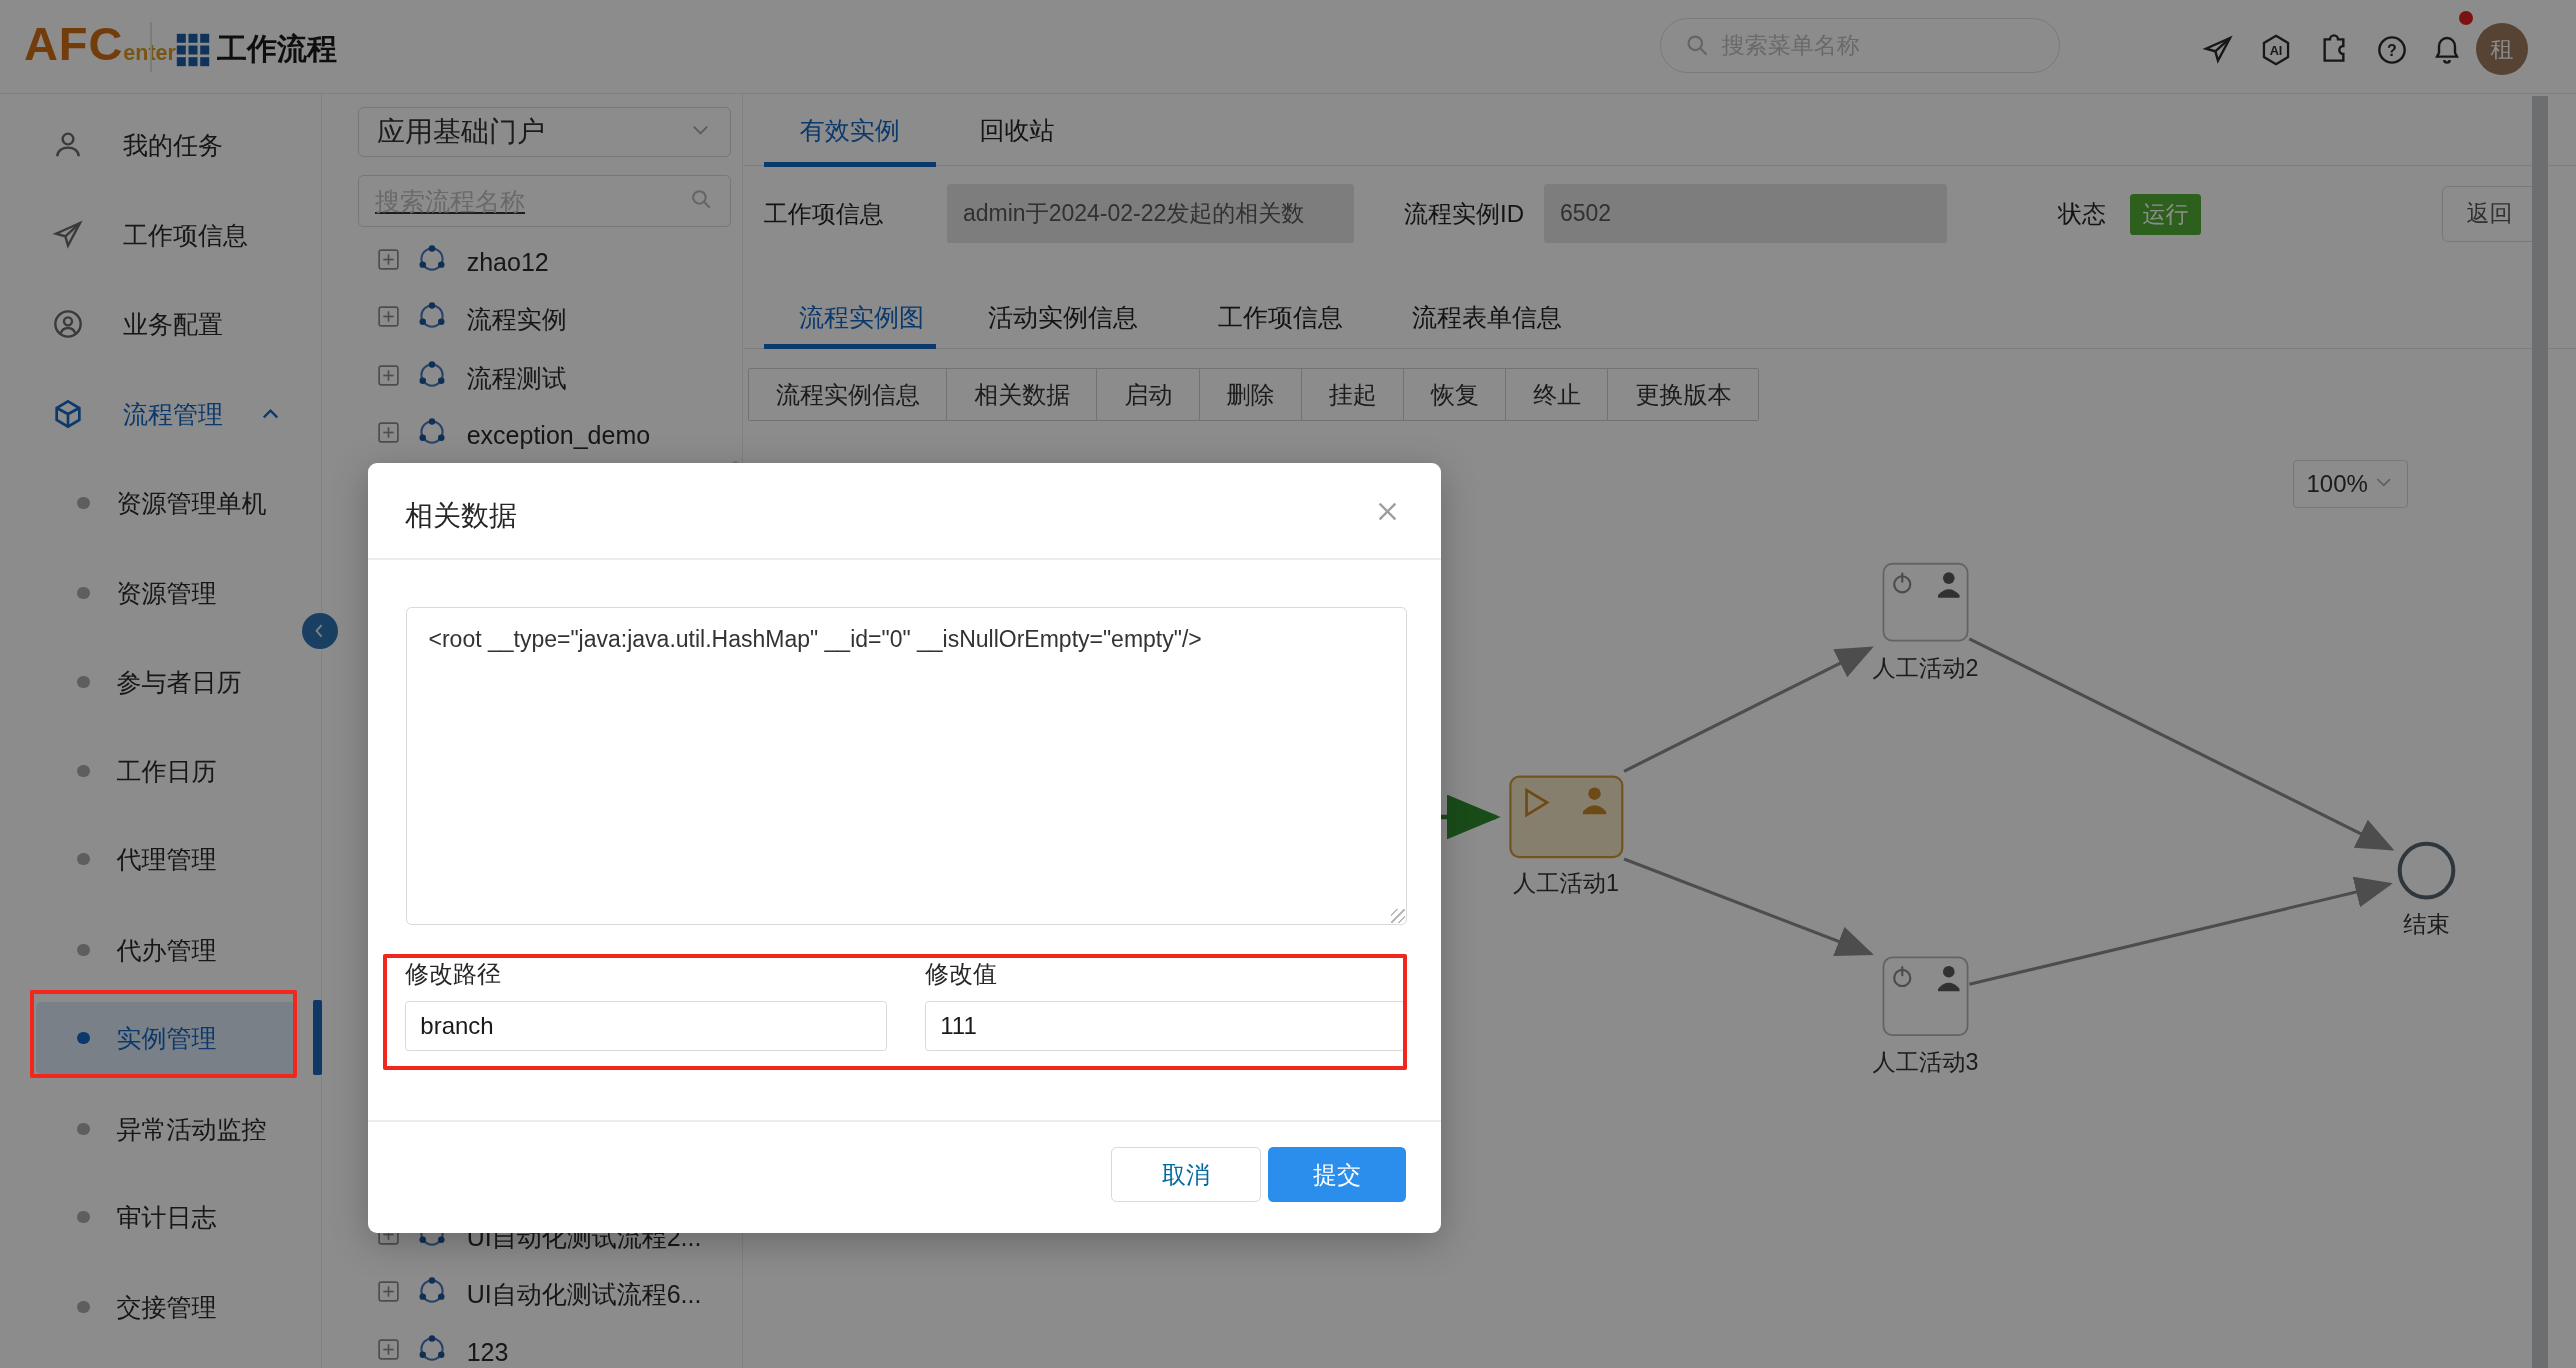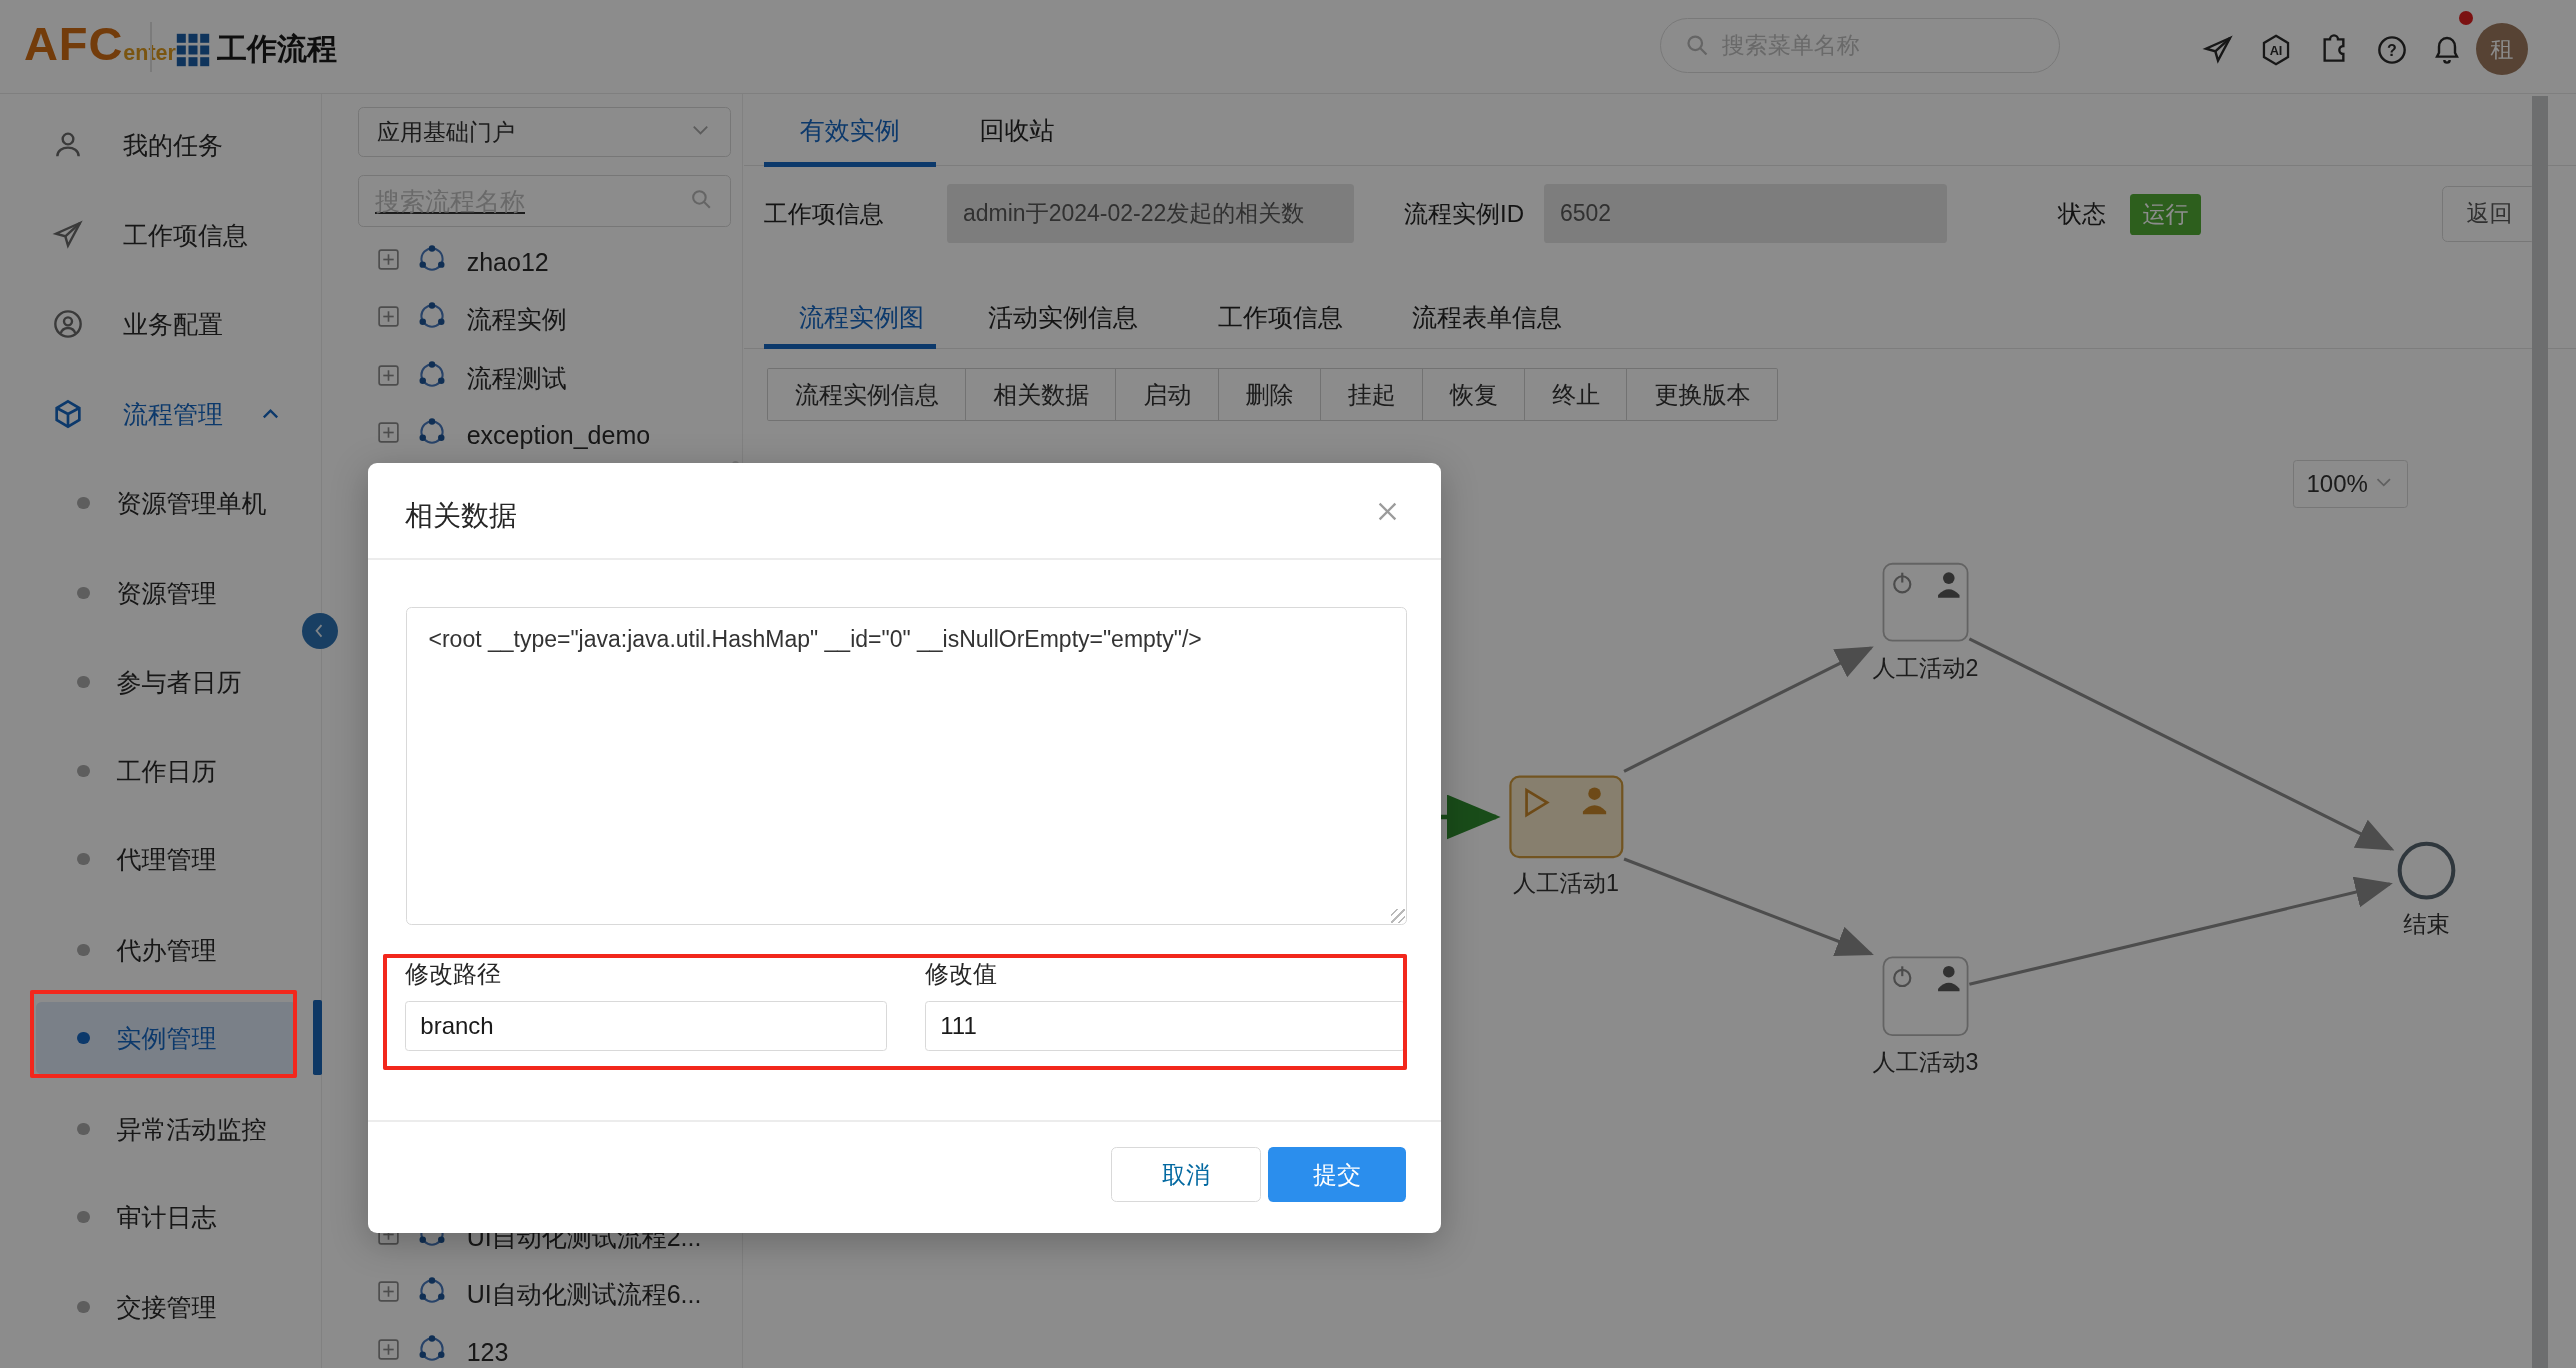--- a/index.html
+++ b/index.html
@@ -38,21 +38,21 @@
   .sub-item.selected .dot { background:#1768c4; }
   #selected-bg { position:absolute; left:36px; top:908px; width:261px; height:72px; background:#dfe9f7; border-radius:5.4px; }
   #selected-bar { position:absolute; left:313px; top:906px; width:9px; height:75px; background:#1a66b8; border-radius:1.8px; }
   #collapse-btn { position:absolute; left:302px; top:613px; width:36px; height:36px; border-radius:50%;
                   background:#2e74b5; z-index:2; display:flex; align-items:center; justify-content:center; }
 
   
   #treepanel { position:absolute; left:324px; top:94px; width:419px; height:1274px; background:#fff;
                border-right:1.8px solid #ebebeb; }
   #portal-select { position:absolute; left:34px; top:13.4px; width:373px; height:50px; border:1.8px solid #d9d9d9;
-                   border-radius:5.4px; display:flex; align-items:center; padding:4px 18px; font-size:23px; color:#333; background:#fff; }
+                   border-radius:5.4px; display:flex; align-items:center; padding:4px 18px; font-size:28px; color:#333; background:#fff; }
   #portal-select .chev { margin-left:auto; }
   #tree-search { position:absolute; left:34px; top:81px; width:373px; height:52px; border:1.8px solid #d9d9d9;
                  border-radius:5.4px; display:flex; align-items:center; padding:0 16px; background:#fff; }
   #tree-search input { border:none; outline:none; font-size:25px; color:#333; width:295px; background:transparent;
                        font-family:"Liberation Sans","DejaVu Sans",sans-serif;text-decoration:underline; }
   #tree-search input::placeholder { color:#c0c0c0; }
   #tree-search .mag { margin-left:auto; }
   .tree-item { position:absolute; left:0; width:412px; height:50px; display:flex; align-items:center; font-size:25px; color:#2b2b2b; }
   .tree-item .plus { margin-left:52px; flex:0 0 auto; }
   .tree-item .net { margin-left:16px; margin-right:19.7px; flex:0 0 auto; }
@@ -69,21 +69,21 @@
   .dinput { position:absolute; top:0; height:59px; background:#e4e4e4; border-radius:3.6px; border:none; outline:none;
             font-size:23px; color:#595959; padding-left:16px; font-family:"Liberation Sans","DejaVu Sans",sans-serif; }
   #status-badge { position:absolute; left:1386px; top:9.8px; height:41px; padding:0 12.5px; background:#52ae36; color:#fff;
                   font-size:23px; border-radius:3.6px; display:flex; align-items:center; }
   #back-btn { position:absolute; left:1698px; top:1.8px; width:95px; height:56px; border:1.8px solid #d9d9d9; border-radius:5.4px;
               background:#fff; font-size:23px; color:#595959; display:flex; align-items:center; justify-content:center; }
   #tabs2 { position:absolute; left:0; top:192px; width:1832px; height:63px; border-bottom:1.8px solid #e4e4e4; }
   .tab2 { position:absolute; top:0; height:63px; display:flex; align-items:center; font-size:25px; color:#262626; }
   .tab2.active { color:#1768c4; }
   #tab2-underline { position:absolute; left:19.7px; top:58px; width:172px; height:4.5px; background:#1768c4; }
-  #toolbar { position:absolute; left:23px; top:274px; height:53px; display:flex; }
+  #toolbar { position:absolute; left:4px; top:274px; height:53px; display:flex; }
   .tbtn { height:53px; border:1.8px solid #d0d0d0; margin-left:-1.8px; background:#fff; font-size:24px; color:#333;
           display:flex; align-items:center; justify-content:center; padding:0 27px; }
   .tbtn:first-child { margin-left:0; border-radius:1.8px 0 0 1.8px; }
   .tbtn:last-child { border-radius:0 1.8px 1.8px 0; }
   #zoom-select { position:absolute; left:1549px; top:366px; width:115px; height:48px; border:1.8px solid #d9d9d9; border-radius:3.6px;
                  background:#fff; display:flex; align-items:center; padding:0 12.5px; font-size:24px; color:#333; }
   #zoom-select .chev { margin-left:auto; }
   #diagram-svg { position:absolute; left:-1.8px; top:264px; }
 
   

